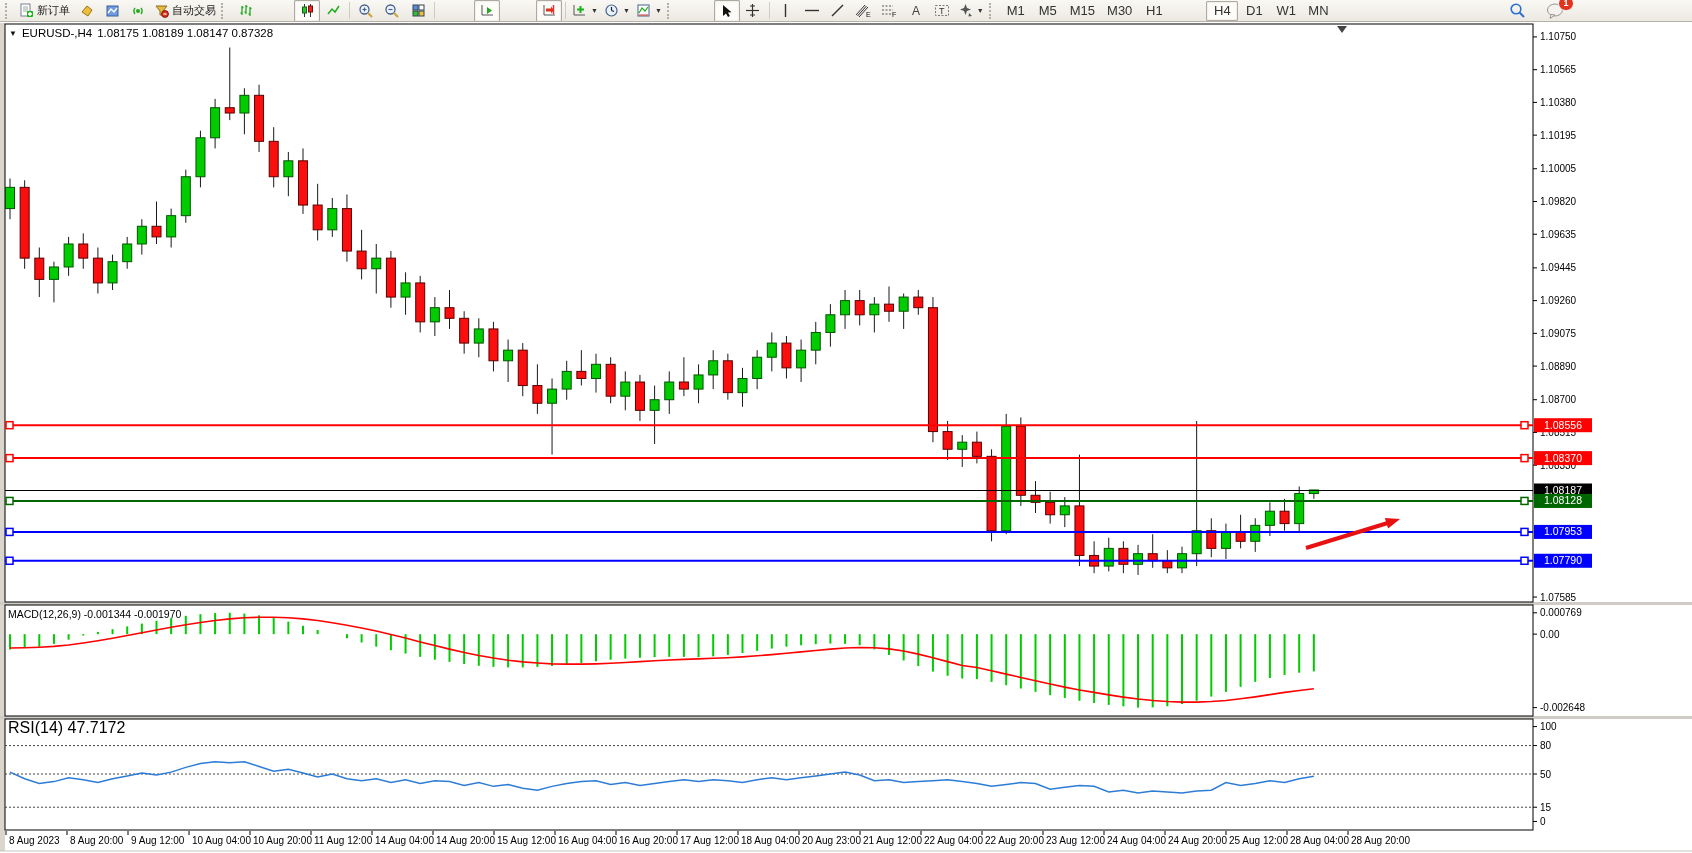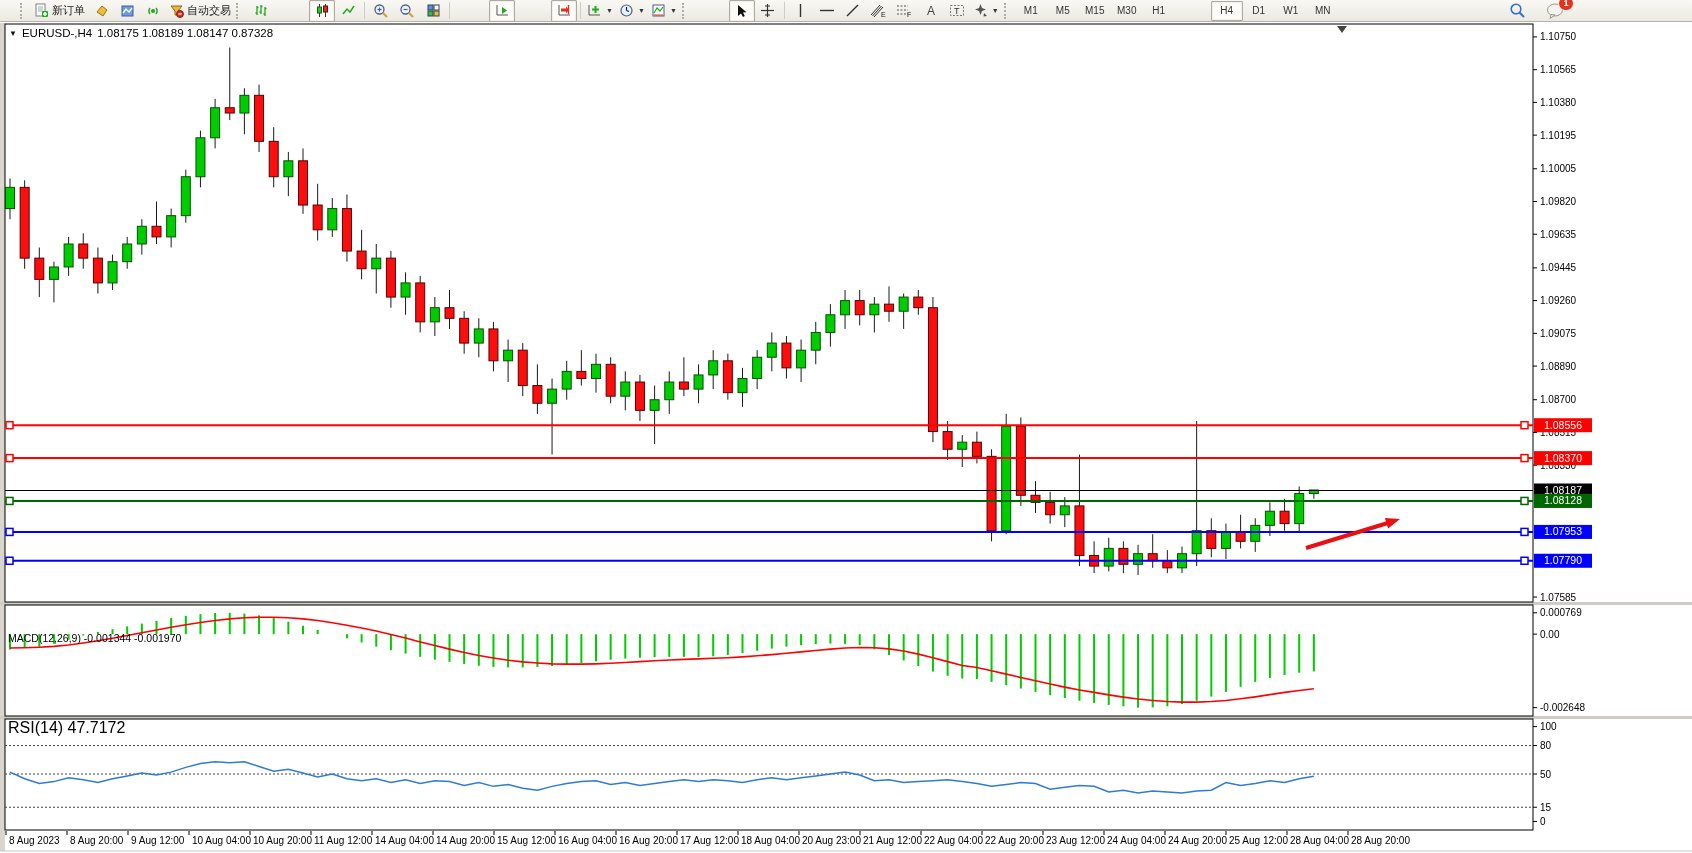--- a/index.html
+++ b/index.html
@@ -1,39 +1,39 @@
 <!DOCTYPE html>
 <html><head>
 <meta charset="utf-8">
 <style>
   html,body{margin:0;padding:0;background:#fff;width:1692px;height:853px;overflow:hidden;
     font-family:"Liberation Sans","DejaVu Sans",sans-serif;}
   #stage{position:relative;width:1692px;height:853px;}
   
   #toolbar{position:absolute;top:0;left:0;width:1692px;height:22px;z-index:5;
     background:linear-gradient(#faf8f4,#ece9e2);border-bottom:1px solid #b6b2aa;
-    display:flex;align-items:center;padding-left:18px;box-sizing:border-box;}
+    display:flex;align-items:center;padding-left:3px;box-sizing:border-box;}
   .thandle{width:5px;height:16px;border-left:2px dotted #b3afa6;margin:0 4px 0 2px;}
   .vsep{width:1px;height:17px;background:#cfccc4;margin:0 3px;}
   .tbtn{height:20px;min-width:20px;display:flex;align-items:center;justify-content:center;
     gap:3px;padding:0 2px;border:1px solid transparent;border-radius:1px;cursor:default;}
   .tbtn.pressed{background:#fdfcf9;border-color:#aeaaa1;box-shadow:inset 0 0 2px #d6d2c9;margin-left:36px;}
   .tbtn-label{font-size:11px;color:#1a1a1a;white-space:nowrap;}
   .caret{font-size:7px;color:#333;margin-left:1px;}
-  .tf-btn{font-size:10px;height:18px;padding:0 5px;color:#333;}
+  .tf-btn{font-size:13px;height:18px;padding:0 5px;color:#333;}
   #right-tools{margin-left:auto;margin-right:124px;display:flex;align-items:center;gap:12px;}
   .chaticon{position:relative;}
   .badge{position:absolute;top:-5px;right:-7px;background:#e2331f;color:#fff;border-radius:8px;
     font-size:9px;width:14px;height:13px;line-height:13px;text-align:center;font-weight:bold;
     border:1px solid #fff;}
   
   .ovl{position:absolute;z-index:3;color:#000;white-space:nowrap;}
   #chart-title{left:9px;top:27px;font-size:11.5px;display:flex;align-items:center;gap:5px;}
   #chart-title .tri{font-size:8px;color:#111;}
-  #macd-label{left:8px;top:632px;font-size:10.5px;}
+  #macd-label{left:8px;top:608px;font-size:10.5px;}
   #rsi-label{left:8px;top:719px;font-size:16px;}
   svg text{font-family:"Liberation Sans","DejaVu Sans",sans-serif;}
 </style>
 </head>
 <body>
 
 <div id="stage">
 
   <div id="toolbar">
     <div class="thandle"></div>

